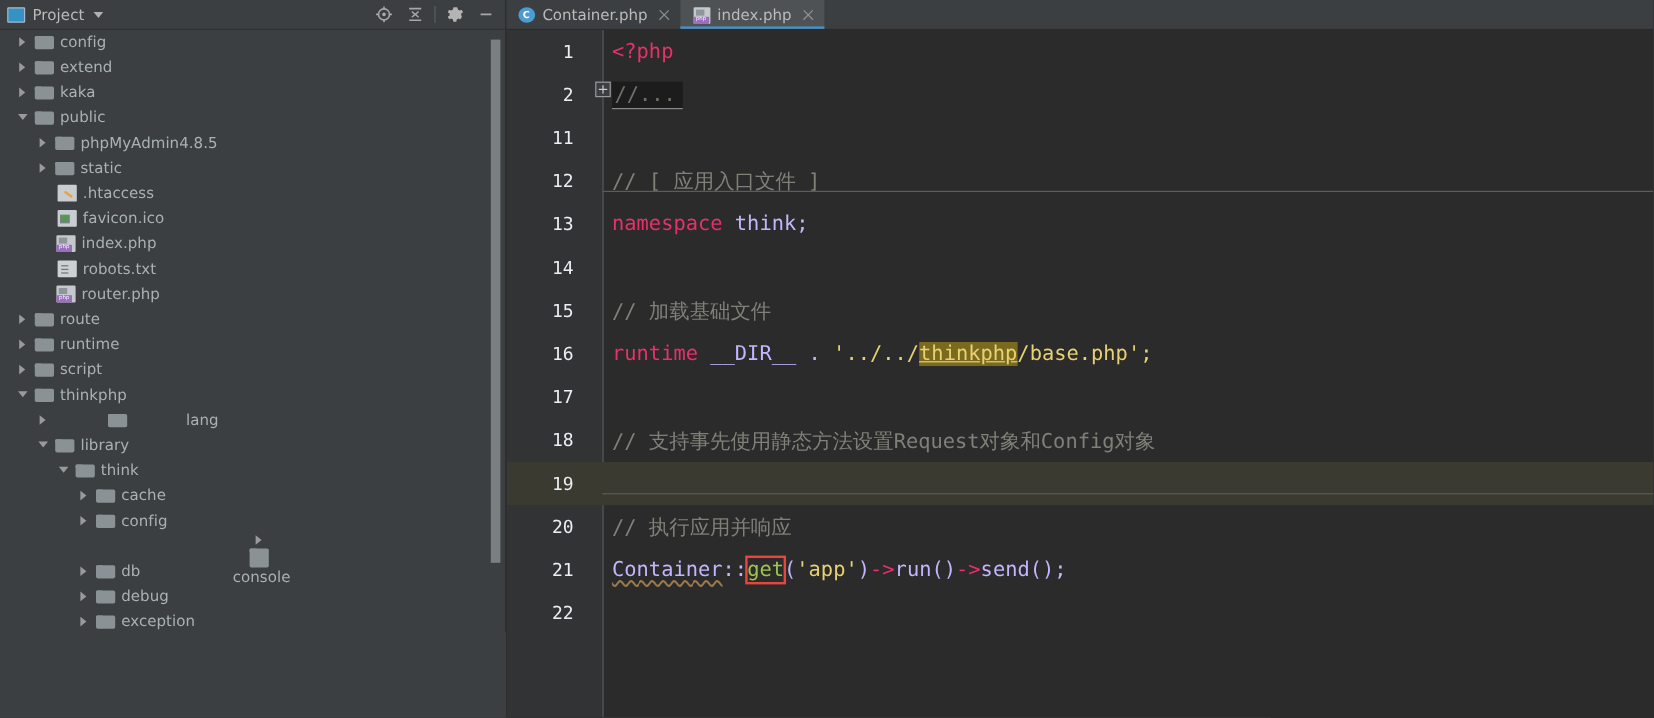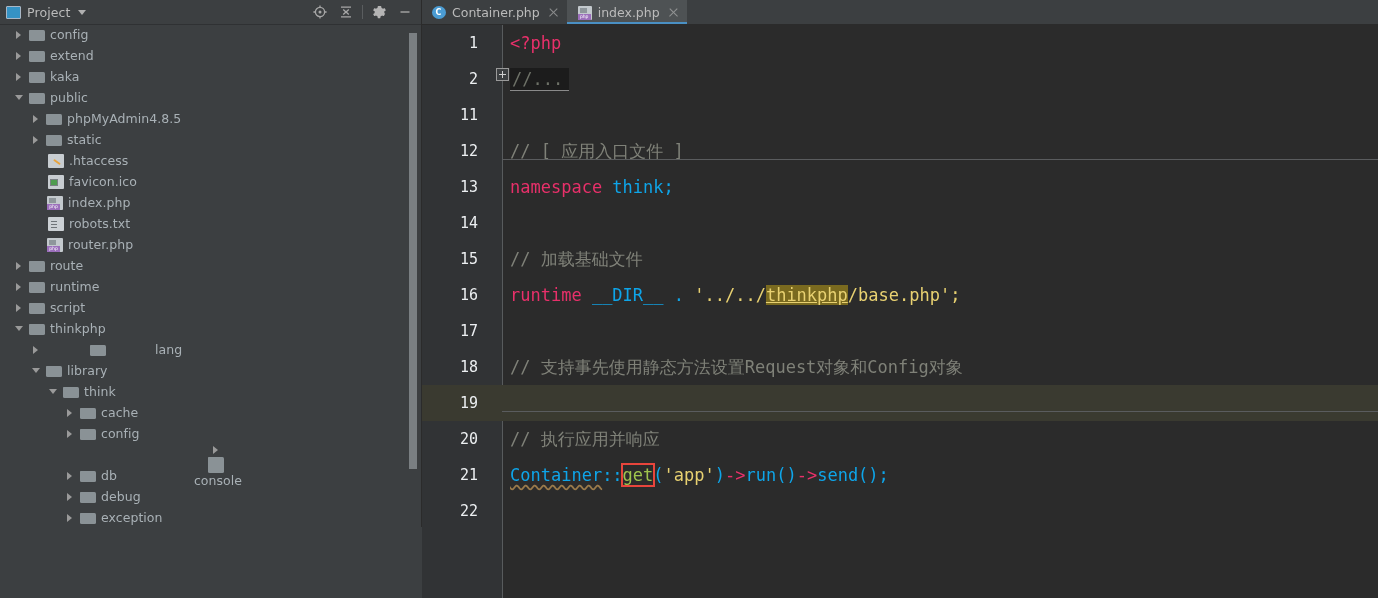--- a/index.html
+++ b/index.html
@@ -185,21 +185,21 @@
     position:absolute;left:80px;top:0;bottom:0;width:1px;background:#585b5d;
   }
   .code{
     position:absolute;left:88px;top:0;height:36px;
     display:flex;align-items:center;
     font-family:"DejaVu Sans Mono","Liberation Mono",monospace;
     font-size:17px;letter-spacing:0px;white-space:pre;
   }
   .kw{color:#e8306a;}
   .cm{color:#7f8178;}
-  .plain{color:#0ea5e9;}
+  .plain{color:#c4b5fd;}
   .str{color:#e8d171;}
   .arrow{color:#e8306a;}
   .sep-line{
     position:absolute;left:80px;right:0;height:1px;background:#5a5c5e;
   }
   .hl-thinkphp{
     background:#7a6a1f;color:#e8d171;text-decoration:underline;
     text-decoration-color:#e8d171;
   }
   .hl-get{

